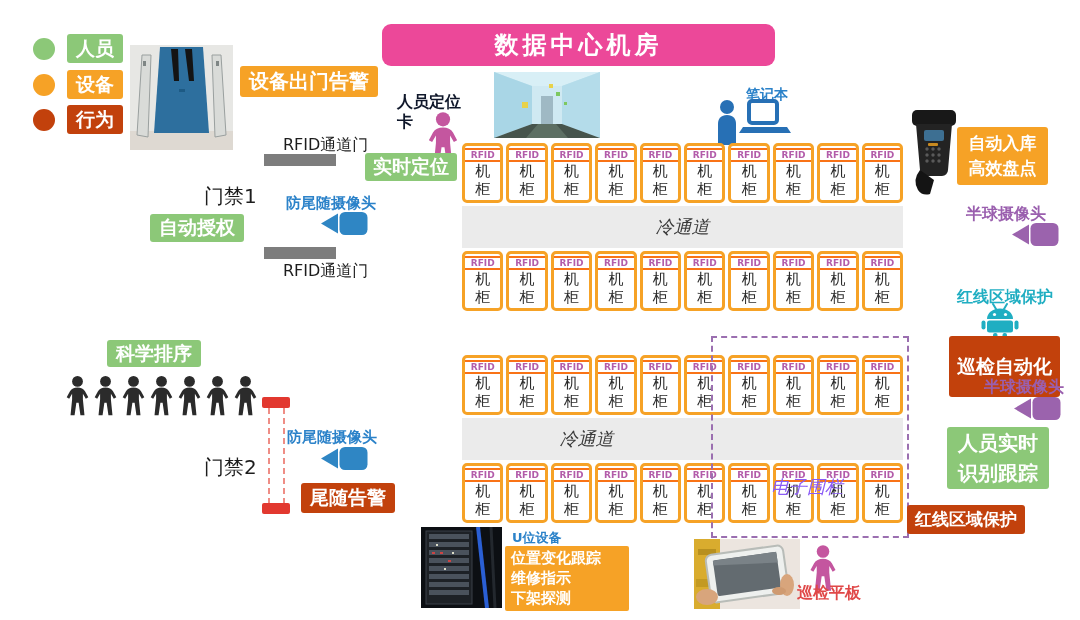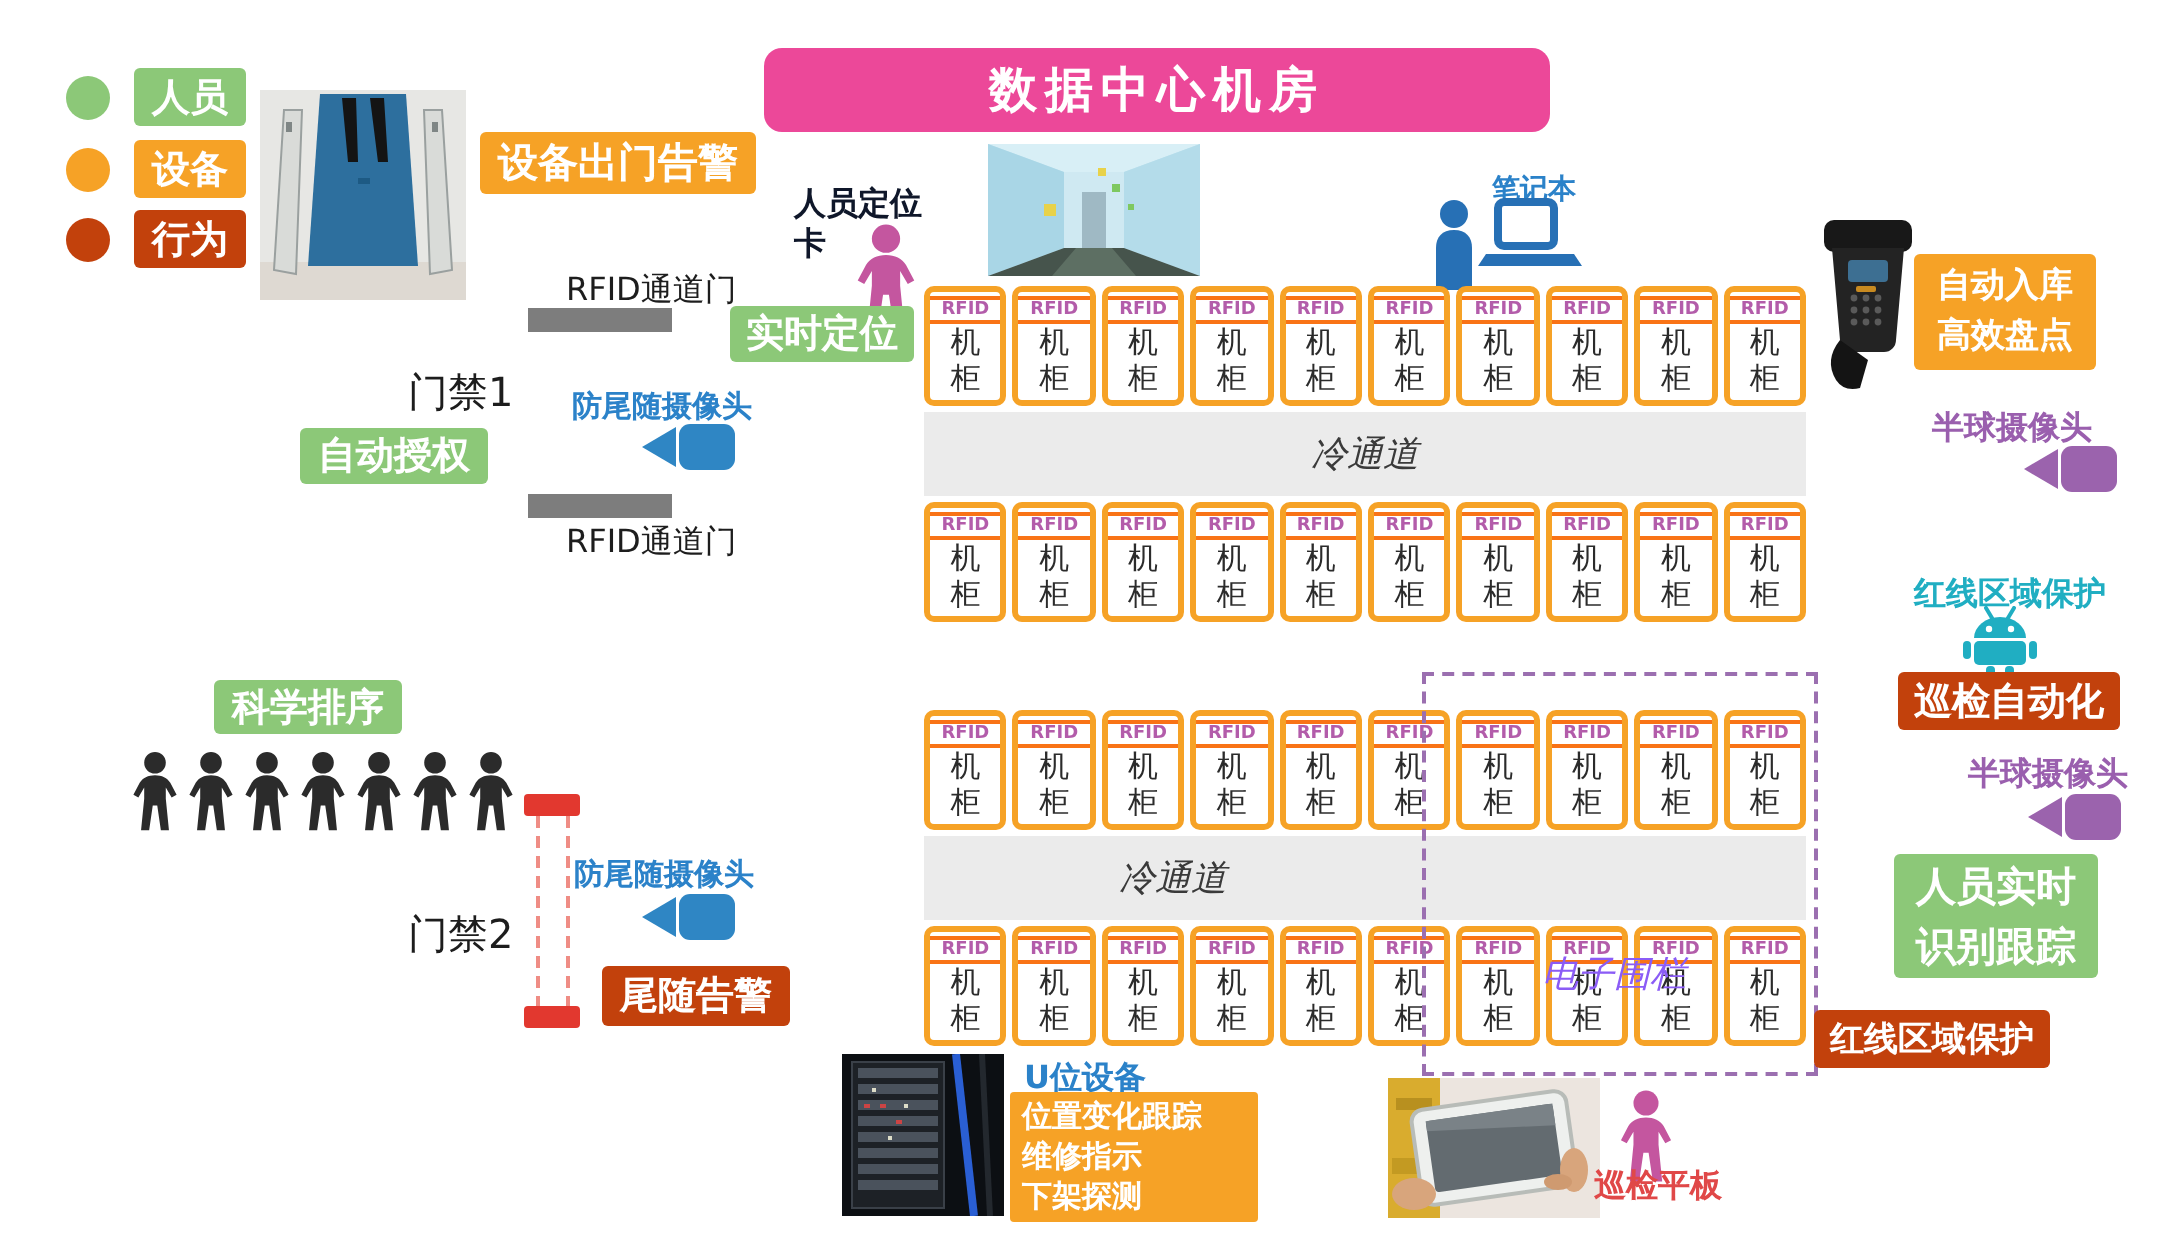--- a/index.html
+++ b/index.html
@@ -326,21 +326,21 @@
     </g>
     <path d="M10 16a13 10.5 0 0 1 26 0z" fill="#20aec2"></path>
     <circle cx="17.5" cy="11.5" r="1.6" fill="#fff"></circle>
     <circle cx="28.5" cy="11.5" r="1.6" fill="#fff"></circle>
     <rect x="10" y="17.5" width="26" height="12" rx="2.5" fill="#20aec2"></rect>
     <rect x="4.5" y="17.5" width="4" height="9" rx="2" fill="#20aec2"></rect>
     <rect x="37.5" y="17.5" width="4" height="9" rx="2" fill="#20aec2"></rect>
     <rect x="16" y="30" width="4.5" height="5" rx="2" fill="#20aec2"></rect>
     <rect x="25.5" y="30" width="4.5" height="5" rx="2" fill="#20aec2"></rect>
   </svg>
-  <div class="abs lbl b" style="left:949px;top:336px;height:29px;padding:0 8px;font-size:19px">巡检自动化</div>
+  <div class="abs lbl b" style="left:949px;top:336px;height:29px;padding:16px 8px;font-size:19px">巡检自动化</div>
 
   <div class="abs txt-purple" style="left:984px;top:377px;font-size:16px">半球摄像头</div>
   <svg class="abs" style="left:1014px;top:395px" width="48" height="27" viewBox="0 0 48 27">
     <polygon points="0,13.5 17,3.5 17,23.5" fill="#9b63ad"></polygon>
     <rect x="18.5" y="2" width="28" height="23" rx="5.5" fill="#9b63ad"></rect>
   </svg>
 
   <div class="abs lbl g col" style="left:947px;top:427px;width:102px;height:62px;font-size:20px;line-height:1.5">
     <div>人员实时</div>
     <div>识别跟踪</div>
@@ -415,21 +415,21 @@
         <rect x="27" y="33" width="3" height="2"></rect>
       </g>
     <g fill="#ddddc8">
         <rect x="15" y="17" width="2" height="2"></rect>
         <rect x="31" y="25" width="2" height="2"></rect>
         <rect x="23" y="41" width="2" height="2"></rect>
       </g>
     <line x1="57" y1="0" x2="66" y2="81" stroke="#2a5fd4" stroke-width="4"></line>
     <line x1="70" y1="0" x2="74" y2="81" stroke="#23282e" stroke-width="3"></line>
   </svg>
-  <div class="abs txt-blue" style="left:512px;top:529px;font-size:16px">U位设备</div>
+  <div class="abs txt-blue" style="left:512px;top:529px;font-size:13px">U位设备</div>
   <div class="abs lbl o col" style="left:505px;top:546px;width:112px;font-size:15px;line-height:1.32;padding:3px 6px;align-items:flex-start;border-radius:2px">
     <div>位置变化跟踪</div>
     <div>维修指示</div>
     <div>下架探测</div>
   </div>
 
   <svg class="abs" style="left:694px;top:539px" width="106" height="70" viewBox="0 0 106 70">
     <rect width="106" height="70" fill="#ece5df"></rect>
     <rect width="26" height="70" fill="#d9ac2e"></rect>
     <rect x="4" y="10" width="18" height="6" fill="#b8901f"></rect>

